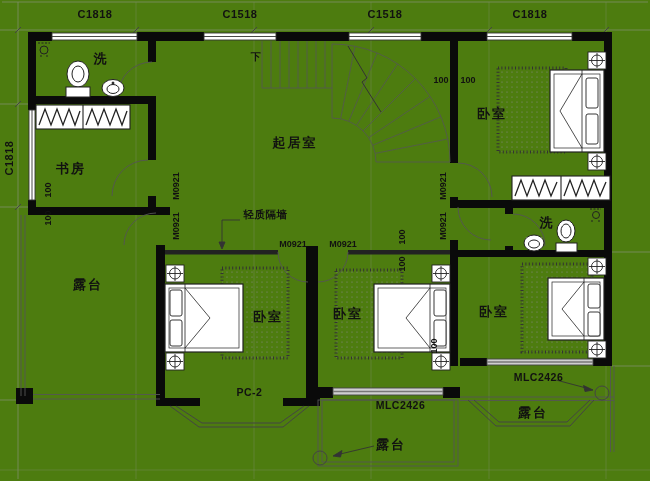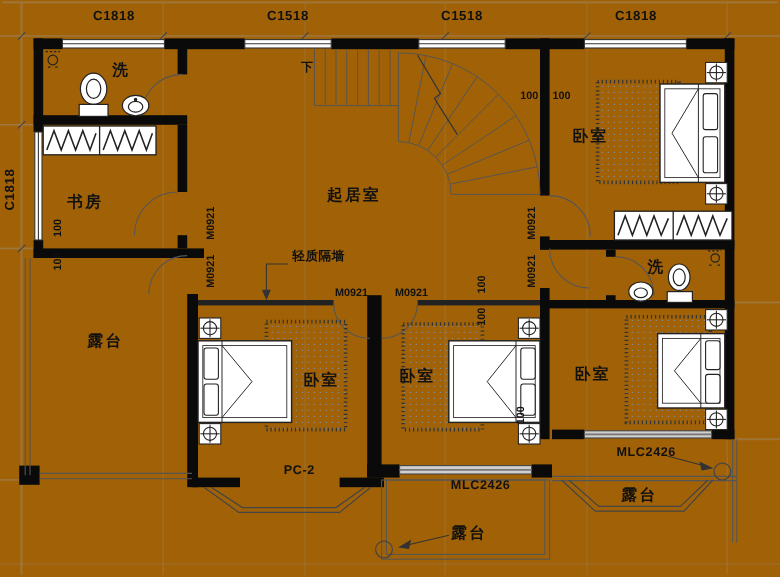--- a/index.html
+++ b/index.html
@@ -1,16 +1,16 @@
 <!DOCTYPE html>
 <html><head>
 <meta charset="utf-8">
 <style>
   html,body{margin:0;padding:0;background:#fff;}
-  .canvas{position:relative;width:650px;height:481px;background:#a16207;overflow:hidden;
+  .canvas{position:relative;width:650px;height:481px;background:#4d7c0f;overflow:hidden;
           font-family:"Liberation Sans",sans-serif;}
   .canvas svg{position:absolute;left:0;top:0;}
   .lbl{position:absolute;transform:translate(-50%,-50%);white-space:nowrap;color:#111;
        font-weight:700;font-size:11px;letter-spacing:0.5px;line-height:1;}
   .lbl.v{transform:translate(-50%,-50%) rotate(-90deg);}
   .room{font-size:13px;letter-spacing:2px;}
   .dim{font-size:9px;font-weight:700;letter-spacing:0;}
   .door{font-size:9px;font-weight:700;letter-spacing:0;}
   .tag{font-size:10.5px;padding-left:15px;}
   .tiny{font-size:10px;}
@@ -312,21 +312,21 @@
 </svg>
 
 <div class="lbl" style="left:95px;top:14px;">C1818</div>
 <div class="lbl" style="left:240px;top:14px;">C1518</div>
 <div class="lbl" style="left:385px;top:14px;">C1518</div>
 <div class="lbl" style="left:530px;top:14px;">C1818</div>
 <div class="lbl v" style="left:9px;top:158px;">C1818</div>
 
 <div class="lbl room" style="left:101px;top:58px;">洗</div>
 <div class="lbl room" style="left:71px;top:168px;">书房</div>
-<div class="lbl room" style="left:295px;top:162px;">起居室</div>
+<div class="lbl room" style="left:295px;top:142px;">起居室</div>
 <div class="lbl room" style="left:492px;top:113px;">卧室</div>
 <div class="lbl room" style="left:547px;top:222px;">洗</div>
 <div class="lbl room" style="left:88px;top:284px;">露台</div>
 <div class="lbl room" style="left:268px;top:316px;">卧室</div>
 <div class="lbl room" style="left:348px;top:313px;">卧室</div>
 <div class="lbl room" style="left:494px;top:311px;">卧室</div>
 <div class="lbl room" style="left:391px;top:444px;">露台</div>
 <div class="lbl room" style="left:533px;top:412px;">露台</div>
 
 <div class="lbl tag" style="left:258px;top:214px;">轻质隔墙</div>

